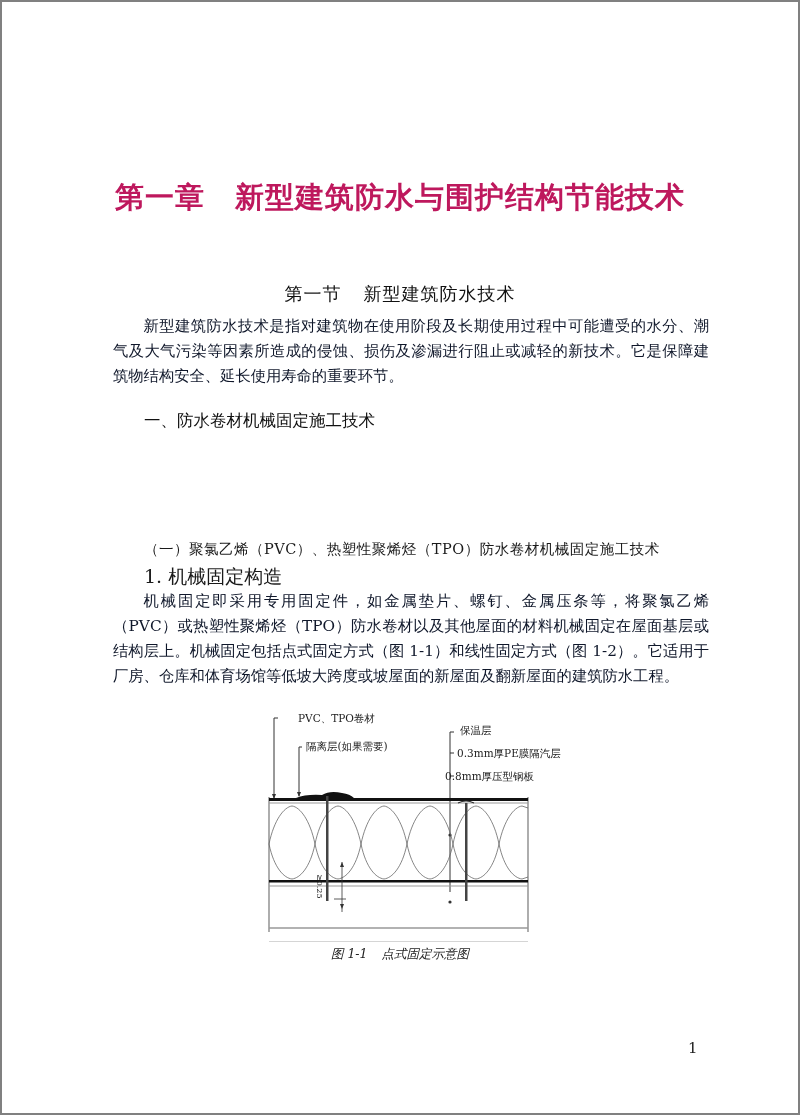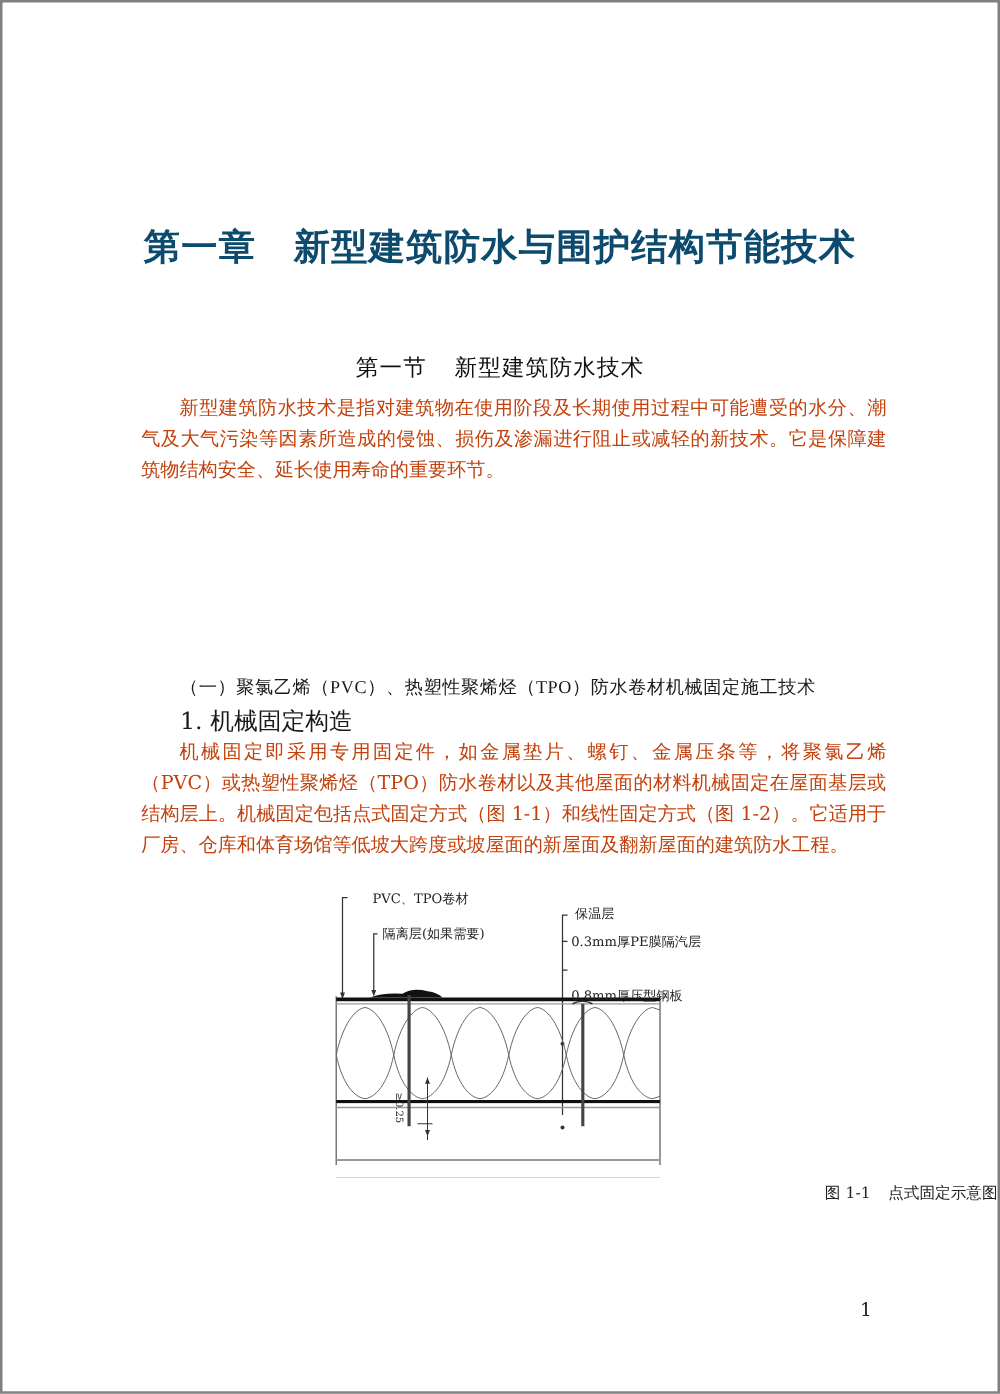--- a/index.html
+++ b/index.html
@@ -5,48 +5,48 @@
   html, body { margin: 0; padding: 0; background: #ffffff; }
   body { width: 800px; height: 1115px; position: relative; overflow: hidden; }
   .page {
     position: absolute; left: 0; top: 0; width: 796px; height: 1111px;
     border: 2px solid #808080; background: #fff;
     font-family: "DejaVu Serif", "Liberation Serif", serif; color: #1a1a1a;
   }
   .chapter-title {
     position: absolute; left: 0; right: 0; top: 176px; text-align: center;
     font-family: Liberation Sans, sans-serif; font-weight: bold; font-size: 29px; letter-spacing: 1px;
-    color: #0c4a6e;
+    color: #be185d;
   }
   .section-title {
     position: absolute; left: 0; right: 0; top: 280px; text-align: center;
     font-family: Liberation Mono, monospace; font-size: 18px; letter-spacing: 1px; color: #111;
   }
   .section-title span.gap { display: inline-block; width: 22px; }
   .chapter-title span.gap { display: inline-block; width: 30px; }
   .body-text {
     position: absolute; left: 111px; width: 596px;
-    font-size: 15.3px; line-height: 25px; text-align: justify; color: #c2410c;
+    font-size: 15.3px; line-height: 25px; text-align: justify; color: #0f172a;
   }
   .indent { text-indent: 2em; }
   .h2 {
     position: absolute; left: 142px; top: 408px;
     font-family: "DejaVu Sans", sans-serif; font-size: 16.5px; color: #111;
   }
   .h3 {
-    position: absolute; left: 142px; top: 538px; font-size: 14.5px; color: #1a1a1a; letter-spacing: 0.5px; font-family: Liberation Serif, serif;
+    position: absolute; left: 142px; top: 538px; font-size: 14.5px; color: #1a1a1a; letter-spacing: 0.5px;
   }
   .h4 {
     position: absolute; left: 142px; top: 562px; font-size: 19px; color: #1a1a1a;
   }
   .figure { position: absolute; left: 260px; top: 700px; width: 320px; height: 240px; }
   .fig-label { position: absolute; font-family: "DejaVu Serif", serif; font-size: 10.5px; color: #222; white-space: nowrap; }
   .caption {
-    position: absolute; left: 0; right: 0; top: 944px; text-align: right;
-    font-size: 12.5px; color: #222;
+    position: absolute; left: 0; right: 0; top: 944px; text-align: center;
+    font-size: 12.5px; color: #222; font-style: italic;
   }
   .caption .gap { display: inline-block; width: 14px; }
   .page-number {
     position: absolute; left: 686px; top: 1037px; font-size: 15px; color: #222;
   }
 </style>
 </head>
 <body>
 
 <div class="page">
@@ -54,20 +54,21 @@
   <div class="chapter-title">
     <span>第一章</span><span class="gap"></span><span>新型建筑防水与围护结构节能技术</span>
   </div>
 
   <div class="section-title">
     <span>第一节</span><span class="gap"></span><span>新型建筑防水技术</span>
   </div>
 
   <p class="body-text indent" style="top:312px;margin:0;">新型建筑防水技术是指对建筑物在使用阶段及长期使用过程中可能遭受的水分、潮气及大气污染等因素所造成的侵蚀、损伤及渗漏进行阻止或减轻的新技术。它是保障建筑物结构安全、延长使用寿命的重要环节。</p>
 
+  <div class="h2">一、防水卷材机械固定施工技术</div>
 
 
   <div class="h3">（一）聚氯乙烯（PVC）、热塑性聚烯烃（TPO）防水卷材机械固定施工技术</div>
 
   <div class="h4">1. 机械固定构造</div>
 
   <p class="body-text indent" style="top:587px;margin:0;">机械固定即采用专用固定件，如金属垫片、螺钉、金属压条等，将聚氯乙烯（PVC）或热塑性聚烯烃（TPO）防水卷材以及其他屋面的材料机械固定在屋面基层或结构层上。机械固定包括点式固定方式（图 1-1）和线性固定方式（图 1-2）。它适用于厂房、仓库和体育场馆等低坡大跨度或坡屋面的新屋面及翻新屋面的建筑防水工程。</p>
 
   <div class="figure">
     <svg width="320" height="240" viewBox="0 0 320 240">
@@ -107,21 +108,21 @@
 
       <line x1="80" y1="160" x2="80" y2="210" stroke="#333" stroke-width="0.8"></line>
       <polygon points="78,165 82,165 80,160" fill="#333"></polygon>
       <polygon points="78,202 82,202 80,207" fill="#333"></polygon>
       <line x1="72" y1="197" x2="84" y2="197" stroke="#333" stroke-width="0.8"></line>
     </svg>
     <div class="fig-label" style="left:36px;top:10px;">PVC、TPO卷材</div>
     <div class="fig-label" style="left:44px;top:38px;">隔离层(如果需要)</div>
     <div class="fig-label" style="left:198px;top:22px;">保温层</div>
     <div class="fig-label" style="left:195px;top:45px;">0.3mm厚PE膜隔汽层</div>
-    <div class="fig-label" style="left:195px;top:68px;margin-top:20px;">0.8mm厚压型钢板</div>
+    <div class="fig-label" style="left:183px;top:68px;">0.8mm厚压型钢板</div>
     <div class="fig-label" style="left:62px;top:172px;font-size:8px;transform:rotate(90deg);transform-origin:left top;">≥0.25</div>
   </div>
 
   <div class="caption">
     <span>图 1-1</span><span class="gap"></span><span>点式固定示意图</span>
   </div>
 
   <div class="page-number">1</div>
 </div>
 

